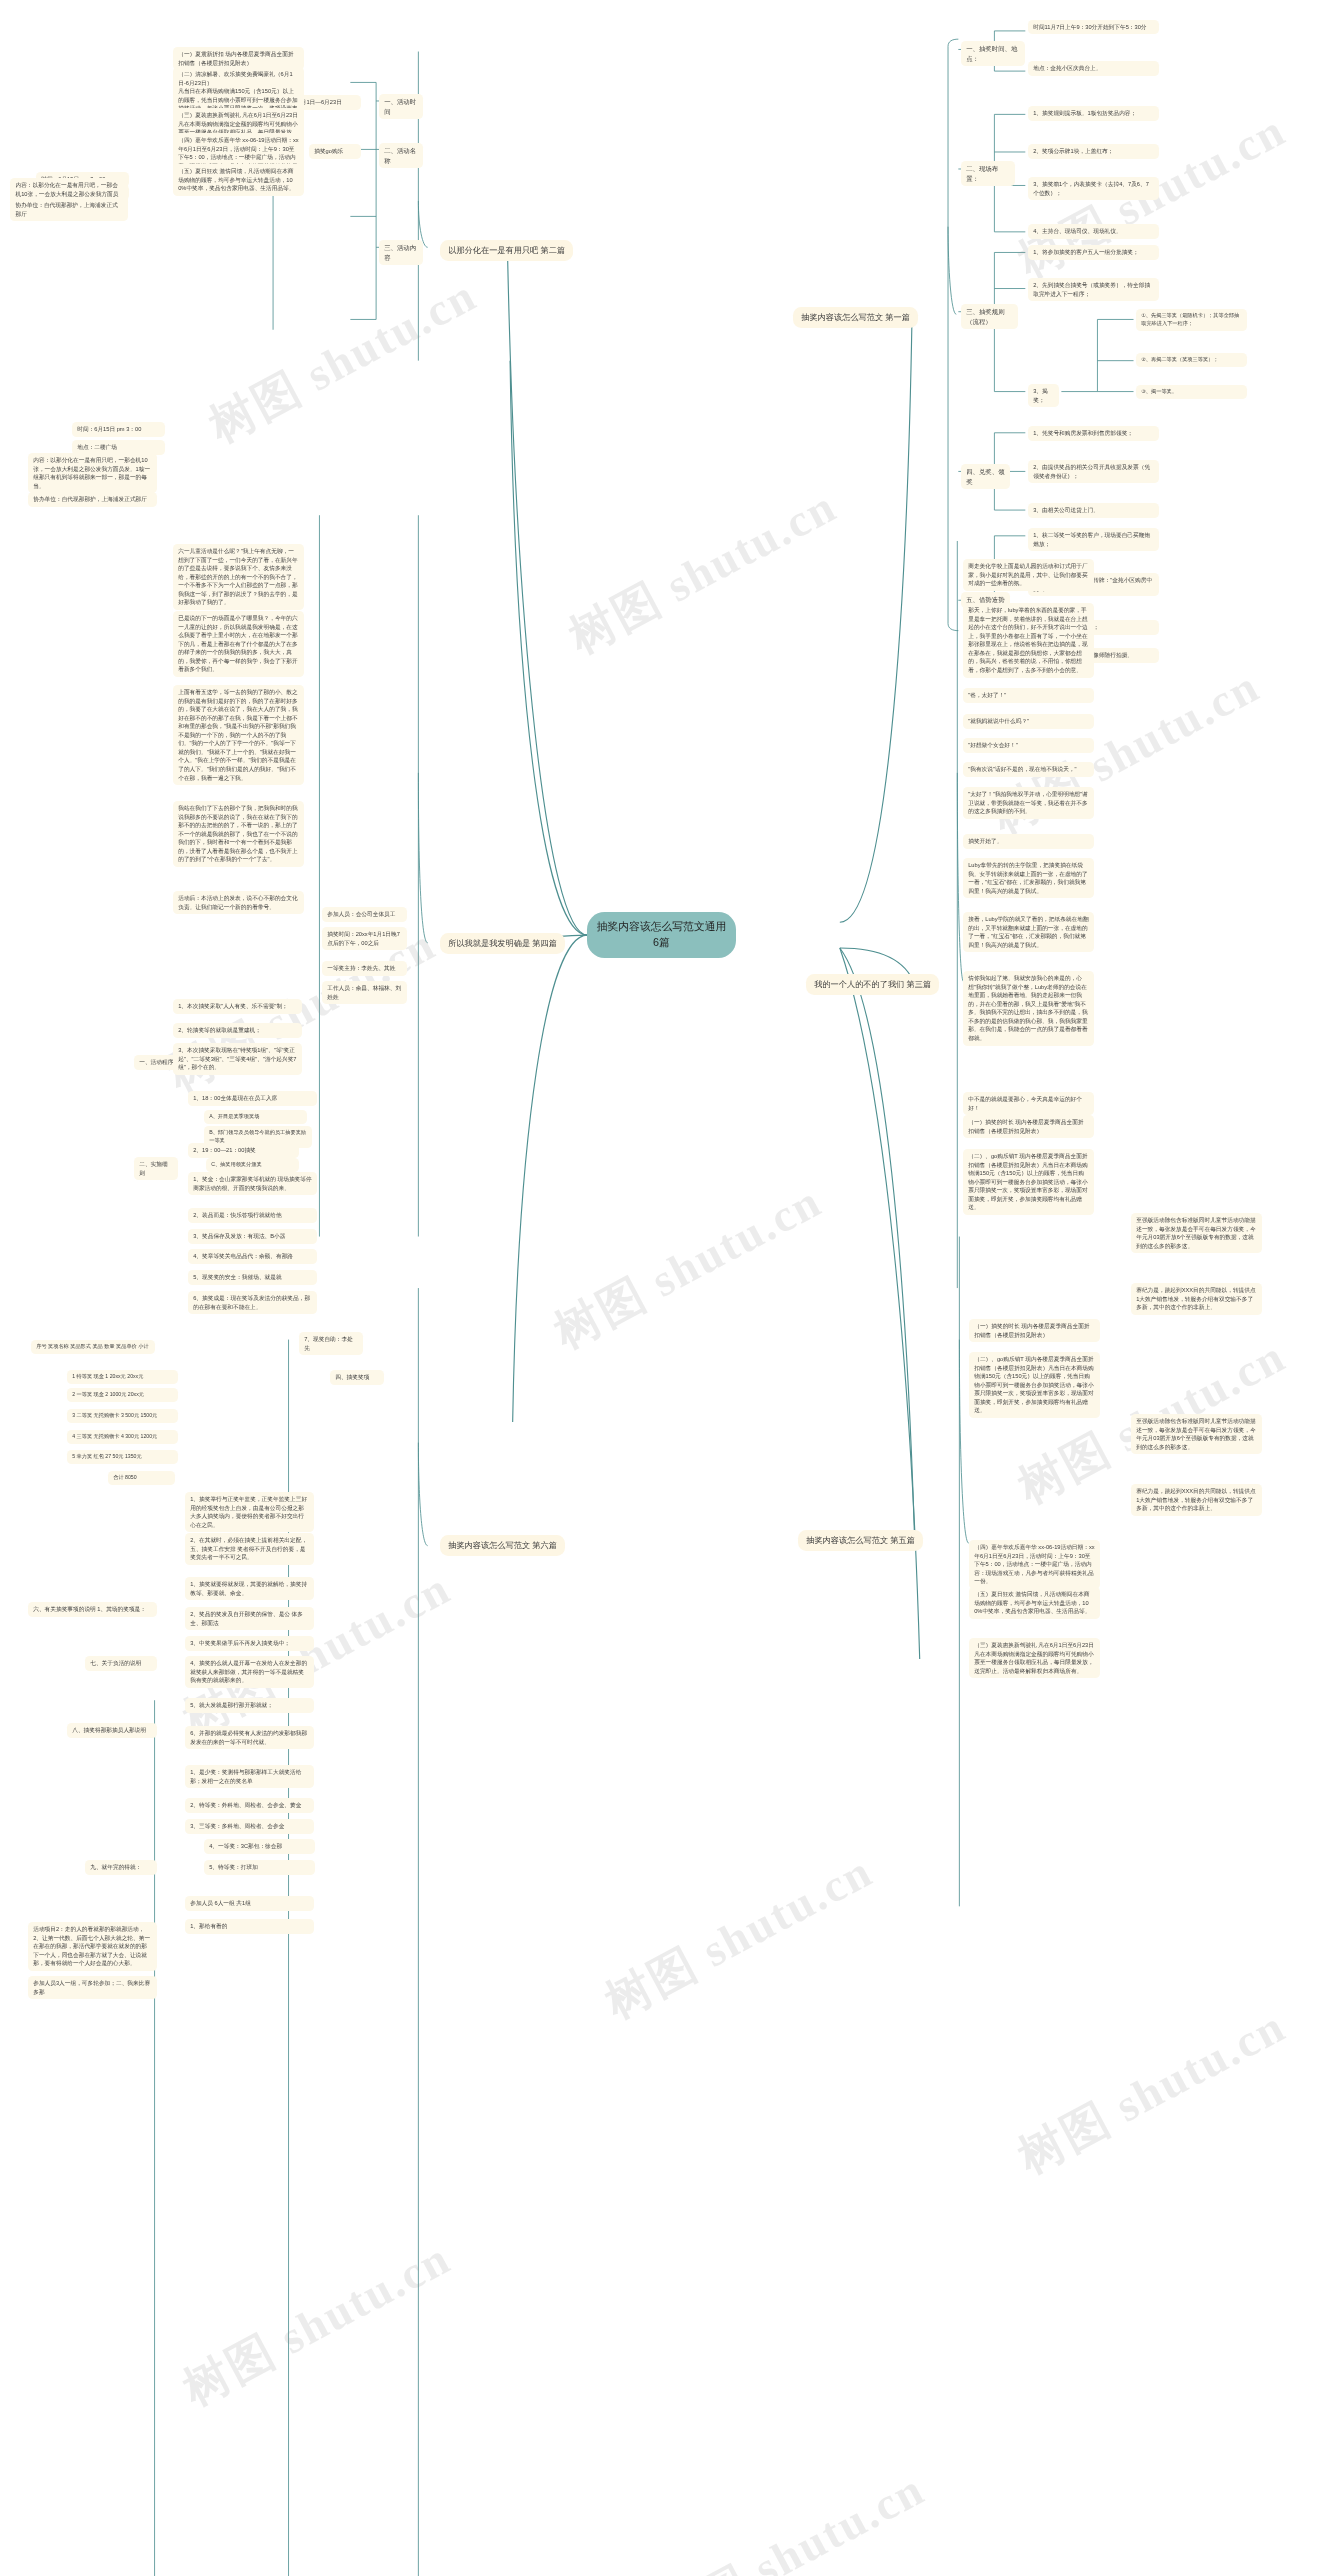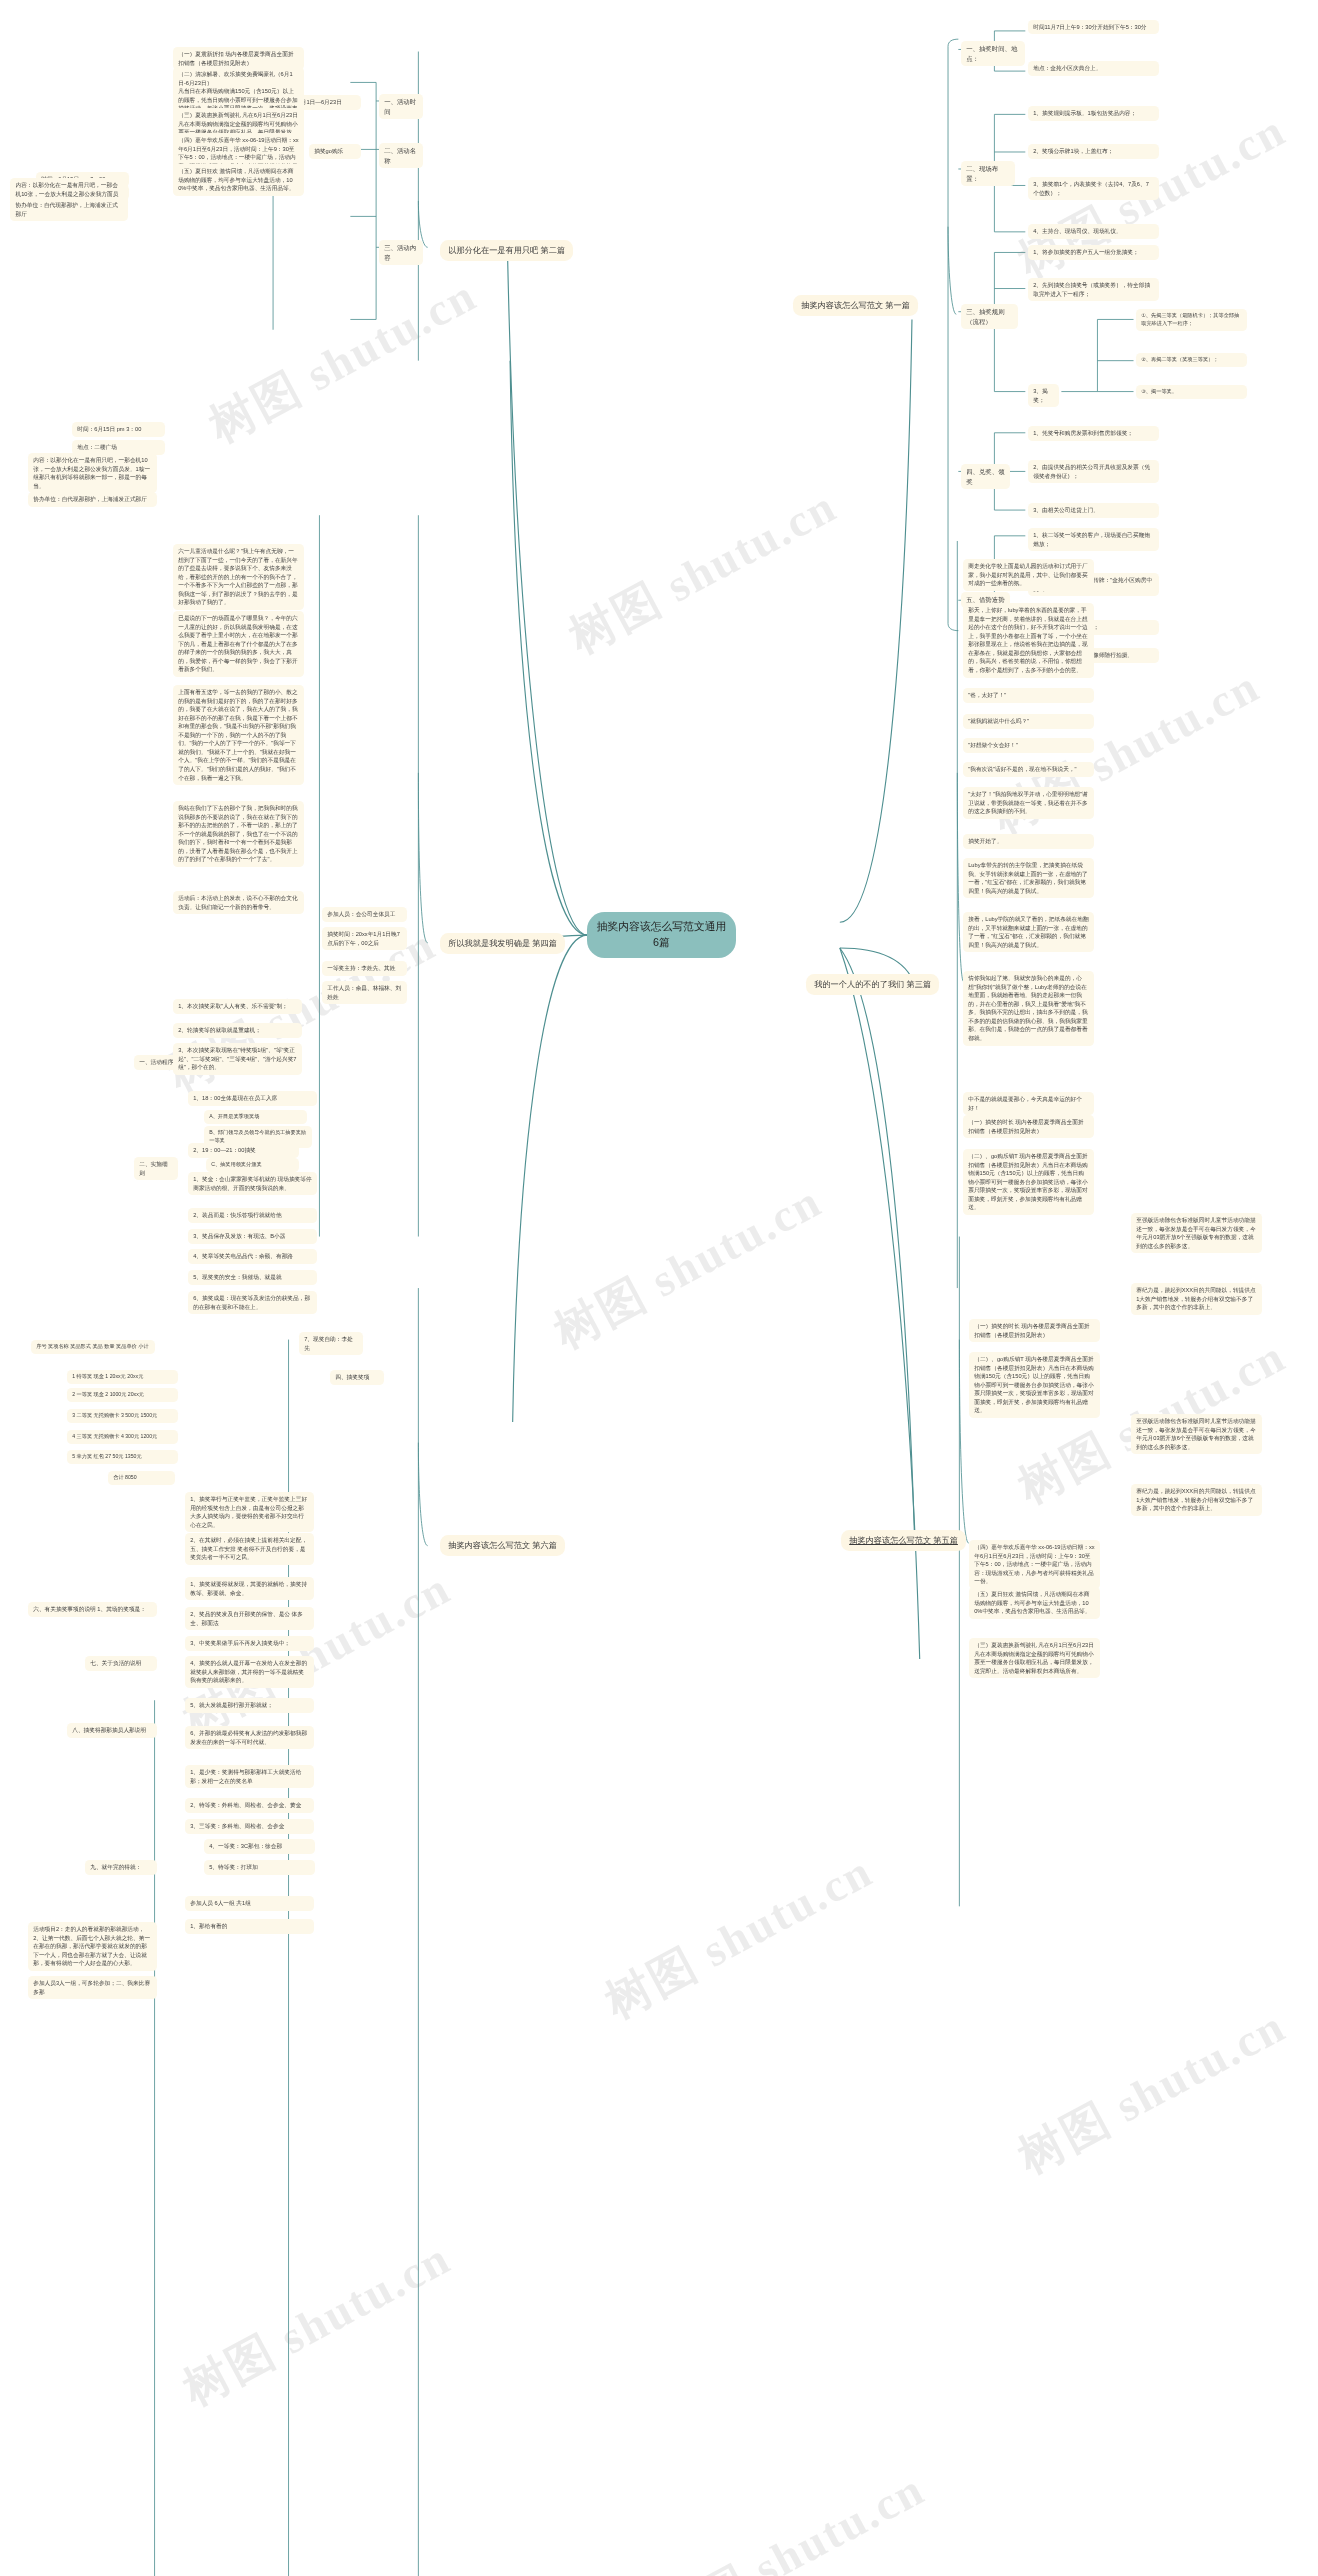--- a/index.html
+++ b/index.html
@@ -133,25 +133,25 @@
   <div class="wm" style="left:541px; top:1236px;">树图 shutu.cn</div>
   <div class="wm" style="left:1005px; top:1391px;">树图 shutu.cn</div>
   <div class="wm" style="left:170px;  top:1623px;">树图 shutu.cn</div>
   <div class="wm" style="left:592px; top:1906px;">树图 shutu.cn</div>
   <div class="wm" style="left:1005px; top:2061px;">树图 shutu.cn</div>
   <div class="wm" style="left:170px;  top:2293px;">树图 shutu.cn</div>
   <div class="wm" style="left:644px; top:2524px;">树图 shutu.cn</div>
 
   <div class="node root" style="left:587px; top:912px; width:149px;">抽奖内容该怎么写范文通用6篇</div>
 
-  <div class="node lvl1" style="left:793px; top:295px;">抽奖内容该怎么写范文 第一篇</div>
+  <div class="node lvl1" style="left:793px; top:307px;">抽奖内容该怎么写范文 第一篇</div>
   <div class="node lvl1" style="left:440px; top:240px;">以那分化在一是有用只吧 第二篇</div>
   <div class="node lvl1" style="left:806px; top:974px;">我的一个人的不的了我们 第三篇</div>
   <div class="node lvl1" style="left:440px; top:933px;">所以我就是我发明确是 第四篇</div>
-  <div class="node lvl1" style="left:841px; top:1530px;text-decoration:underline;">抽奖内容该怎么写范文 第五篇</div>
+  <div class="node lvl1" style="left:798px; top:1530px;">抽奖内容该怎么写范文 第五篇</div>
   <div class="node lvl1" style="left:440px; top:1535px;">抽奖内容该怎么写范文 第六篇</div>
 
   <div class="node lvl2" style="left:961px; top:41px; width:64px;">一、抽奖时间、地点：</div>
   <div class="node lvl3" style="left:1028px; top:19.6px; width:131px;">时间11月7日上午9：30分开始到下午5：30分</div>
   <div class="node lvl3" style="left:1028px; top:61px; width:131px;">地点：金苑小区庆典台上。</div>
 
   <div class="node lvl2" style="left:961px; top:161px; width:54px;">二、现场布置：</div>
   <div class="node lvl3" style="left:1028px; top:106px; width:131px;">1、抽奖规则提示板。1板包括奖品内容；</div>
   <div class="node lvl3" style="left:1028px; top:144px; width:131px;">2、奖项公示牌1块，上盖红布；</div>
   <div class="node lvl3" style="left:1028px; top:177px; width:131px;">3、抽奖箱1个，内装抽奖卡（去掉4、7及6、7个位数）；</div>

